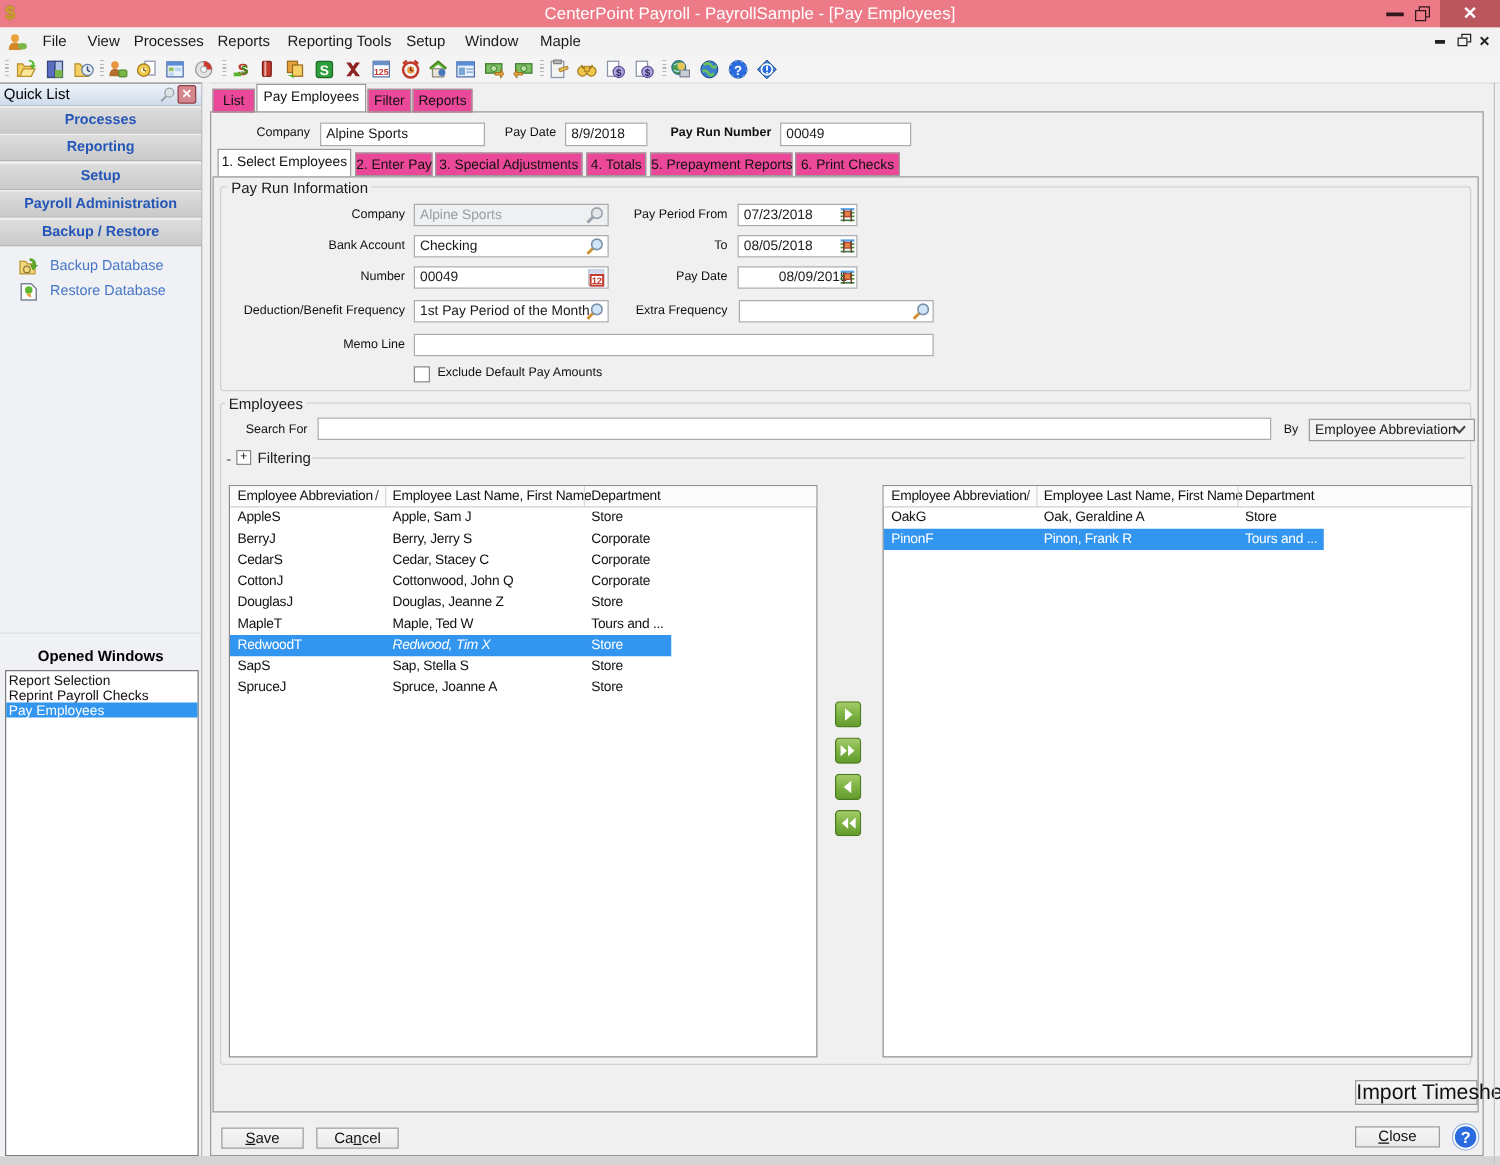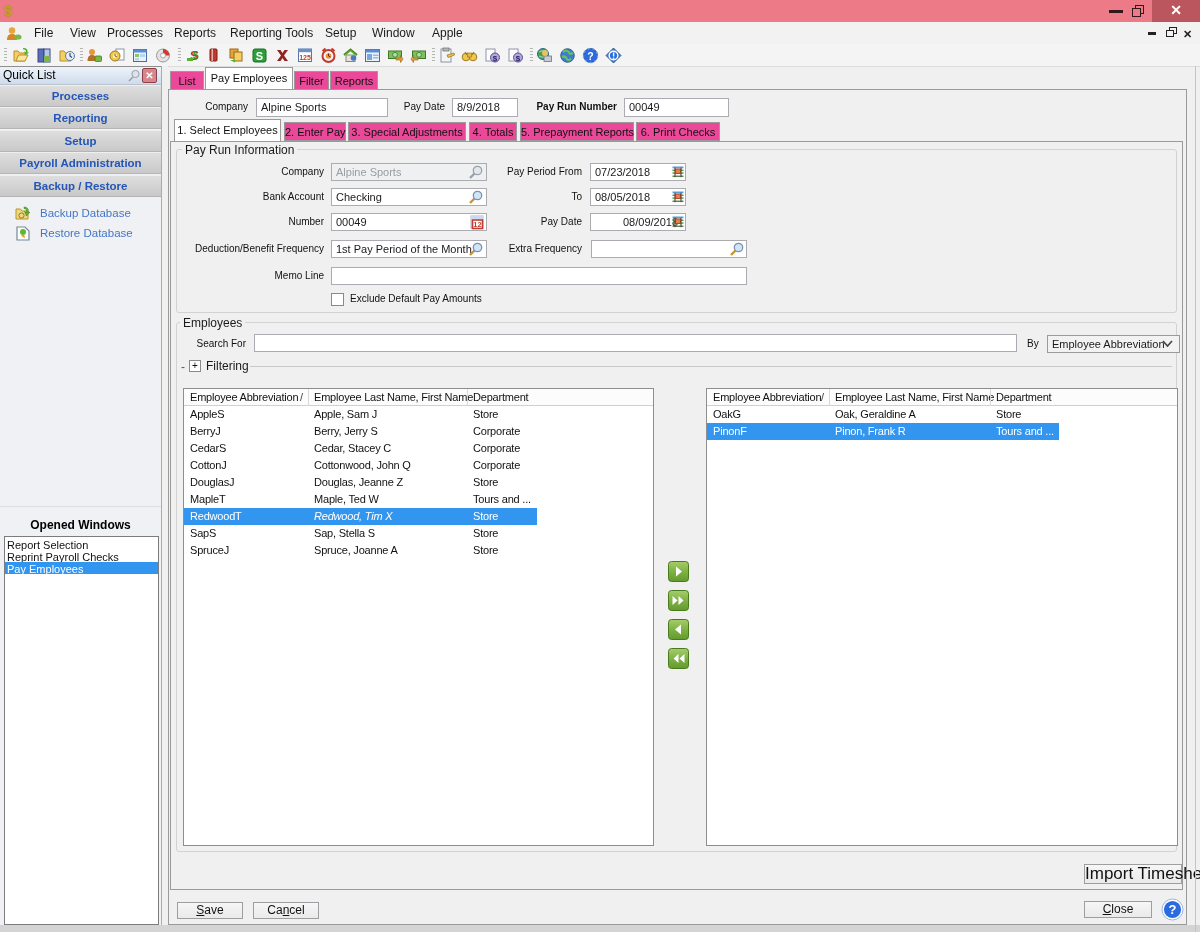--- a/index.html
+++ b/index.html
@@ -15,39 +15,40 @@
 .btn { position:absolute; background:linear-gradient(#f6f6f6,#eaeaea); border:1px solid #9e9ea2; text-align:center; font-size:12px; color:#111; white-space:nowrap; }
 .gridtxt { position:absolute; font-size:11px; letter-spacing:-0.2px; white-space:nowrap; color:#111; }
 </style>
 </head>
 <body>
 <div id="app">
 
 <div class="abs" style="left:0;top:0;width:1200px;height:22px;background:#ec7b87;"></div>
 <div class="abs" style="left:1152px;top:0;width:48px;height:22px;background:#bc565e;"></div>
 <div class="abs" style="left:4px;top:2px;width:14px;height:18px;color:#c9a22c;font-weight:bold;font-size:15px;text-shadow:0 0 1px #8a6d10;">$</div>
+<div class="abs" style="left:0;top:0;width:1200px;height:22px;text-align:center;line-height:22px;color:#fff;font-size:13.5px;">CenterPoint Payroll - PayrollSample - [Pay Employees]</div>
 <div class="abs" style="left:1109px;top:10px;width:14px;height:3px;background:#33171d;"></div>
 <div class="abs" style="left:1135px;top:5px;width:9px;height:9px;border:1.5px solid #33171d;background:transparent;"></div>
 <div class="abs" style="left:1132px;top:8px;width:9px;height:9px;border:1.5px solid #33171d;background:#ec7b87;"></div>
 <div class="abs" style="left:1162px;top:0px;width:28px;height:22px;color:#fff;font-size:14px;line-height:21px;text-align:center;font-weight:bold;">✕</div>
 
 <div class="abs" style="left:0;top:22px;width:1200px;height:22px;background:#f2f2f2;"></div>
 <svg class="abs" style="left:6px;top:26px;" width="16" height="15" viewBox="0 0 16 15">
       <circle cx="6" cy="4.5" r="3.2" fill="#e8a33d"></circle>
       <path d="M1 14 C1 9.5 3 8 6 8 C9 8 11 9.5 11 14 Z" fill="#d2882a"></path>
       <ellipse cx="12" cy="11" rx="3.5" ry="2.6" fill="#7ab648"></ellipse>
     </svg>
 <div class="abs" style="left:34px;top:22px;height:22px;line-height:22px;">File</div>
 <div class="abs" style="left:70px;top:22px;height:22px;line-height:22px;">View</div>
 <div class="abs" style="left:107px;top:22px;height:22px;line-height:22px;">Processes</div>
 <div class="abs" style="left:174px;top:22px;height:22px;line-height:22px;">Reports</div>
 <div class="abs" style="left:230px;top:22px;height:22px;line-height:22px;">Reporting Tools</div>
 <div class="abs" style="left:325px;top:22px;height:22px;line-height:22px;">Setup</div>
 <div class="abs" style="left:372px;top:22px;height:22px;line-height:22px;">Window</div>
-<div class="abs" style="left:432px;top:22px;height:22px;line-height:22px;">Apple</div>
+<div class="abs" style="left:432px;top:22px;height:22px;line-height:22px;">Maple</div>
 <div class="abs" style="left:1148px;top:32px;width:8px;height:2.5px;background:#222;"></div>
 <div class="abs" style="left:1169px;top:27px;width:8px;height:7px;border:1.5px solid #222;"></div>
 <div class="abs" style="left:1166px;top:30px;width:8px;height:7px;border:1.5px solid #222;background:#f2f2f2;"></div>
 <div class="abs" style="left:1183px;top:26px;width:14px;height:18px;color:#222;font-weight:bold;font-size:11px;line-height:16px;">✕</div>
 
 <div class="abs" style="left:0;top:44px;width:1200px;height:23px;background:#f4f4f4;border-bottom:1px solid #dcdcdc;" id="toolbar"></div>
 
 <div class="abs" style="left:0;top:66px;width:161px;height:866px;background:#eff1f4;"></div>
 <div class="abs" style="left:161px;top:66px;width:1px;height:866px;background:#ababab;"></div>
 <div class="abs" style="left:162px;top:66px;width:6px;height:866px;background:#f0f0f0;"></div>

